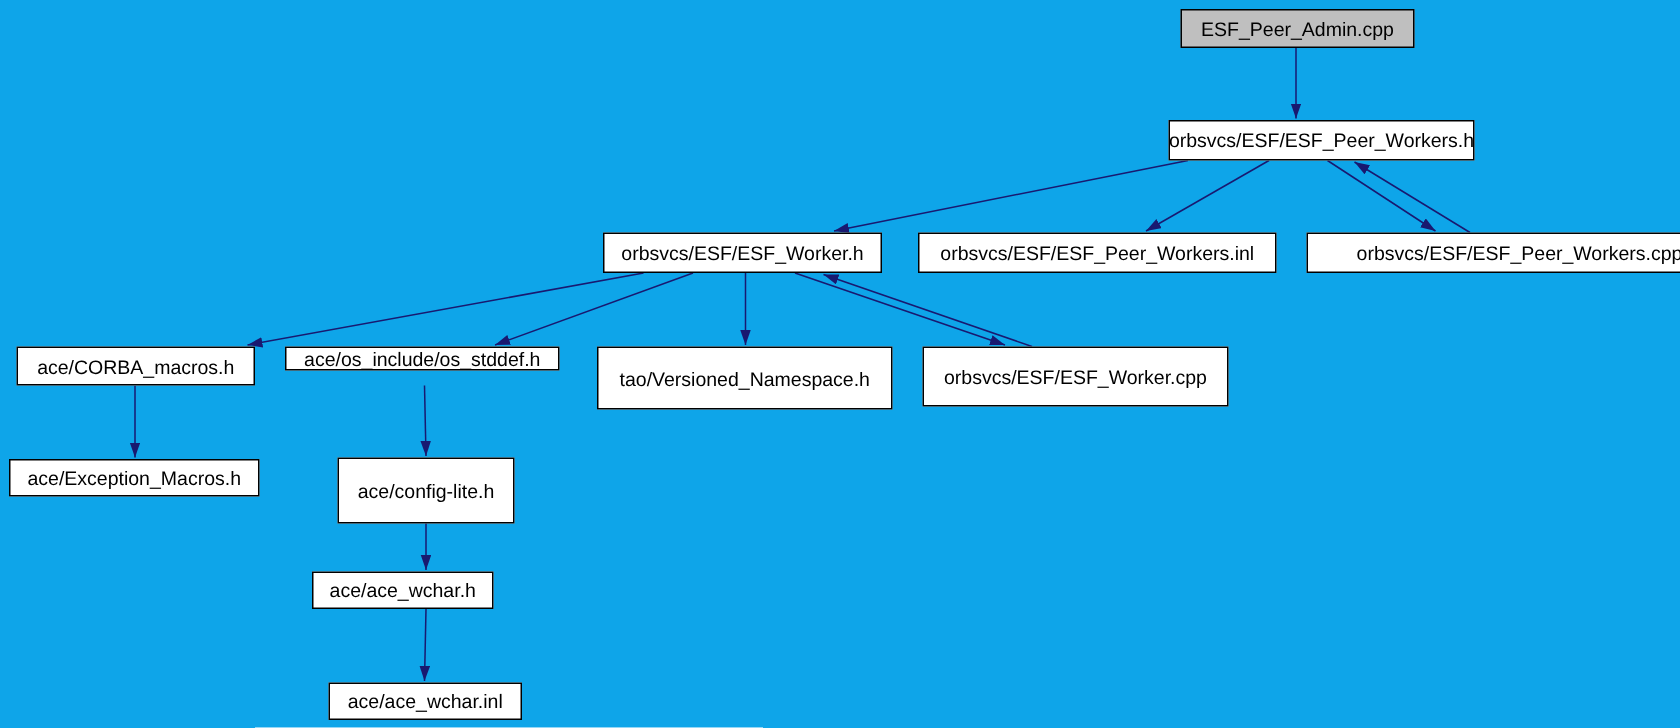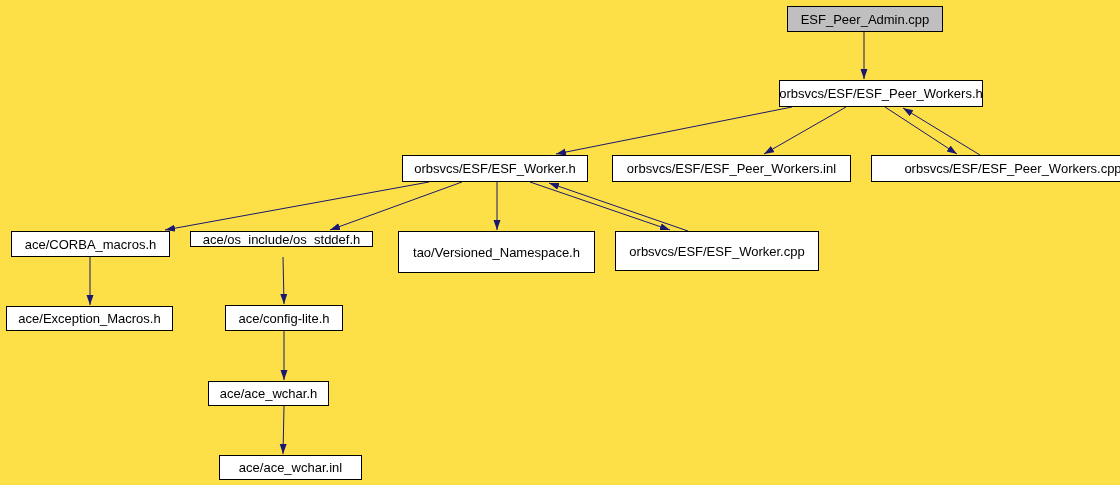--- a/index.html
+++ b/index.html
@@ -4,21 +4,21 @@
 <style>
   html, body {
     margin: 0;
     padding: 0;
     background: #ffffff;
   }
   .canvas {
     position: relative;
     width: 1120px;
     height: 485px;
-    background: #fde047;
+    background: #0ea5e9;
     font-family: "Liberation Sans", sans-serif;
     overflow: hidden;
   }
   .edges {
     position: absolute;
     left: 0;
     top: 0;
     width: 1120px;
     height: 485px;
     pointer-events: none;
@@ -72,17 +72,17 @@
       <div class="node root" style="left: 787px; top: 6px; width: 156px; height: 26px;">ESF_Peer_Admin.cpp</div>
       <div class="node" style="left: 779px; top: 80px; width: 204px; height: 27px;">orbsvcs/ESF/ESF_Peer_Workers.h</div>
       <div class="node" style="left: 402px; top: 155px; width: 186px; height: 27px;">orbsvcs/ESF/ESF_Worker.h</div>
       <div class="node" style="left: 612px; top: 155px; width: 239px; height: 27px;">orbsvcs/ESF/ESF_Peer_Workers.inl</div>
       <div class="node" style="left: 871px; top: 155px; width: 284px; height: 27px;">orbsvcs/ESF/ESF_Peer_Workers.cpp</div>
       <div class="node" style="left: 11px; top: 231px; width: 159px; height: 26px;">ace/CORBA_macros.h</div>
       <div class="node" style="left: 190px; top: 231px; width: 183px; height: 16px;">ace/os_include/os_stddef.h</div>
       <div class="node" style="left: 398px; top: 231px; width: 197px; height: 42px;">tao/Versioned_Namespace.h</div>
       <div class="node" style="left: 615px; top: 231px; width: 204px; height: 40px;">orbsvcs/ESF/ESF_Worker.cpp</div>
       <div class="node" style="left: 6px; top: 306px; width: 167px; height: 25px;">ace/Exception_Macros.h</div>
-      <div class="node" style="left: 225px; top: 305px; width: 118px; height: 26px;">ace/config-lite.h</div>
+      <div class="node" style="left: 225px; top: 305px; width: 118px; height: 44px;">ace/config-lite.h</div>
       <div class="node" style="left: 208px; top: 381px; width: 121px; height: 25px;">ace/ace_wchar.h</div>
-      <div class="node" style="left: 219px; top: 455px; width: 143px; height: 25px;">ace/ace_wchar.inl</div>
+      <div class="node" style="left: 219px; top: 455px; width: 129px; height: 25px;">ace/ace_wchar.inl</div>
     </div>
 </div>
 
 </body></html>

